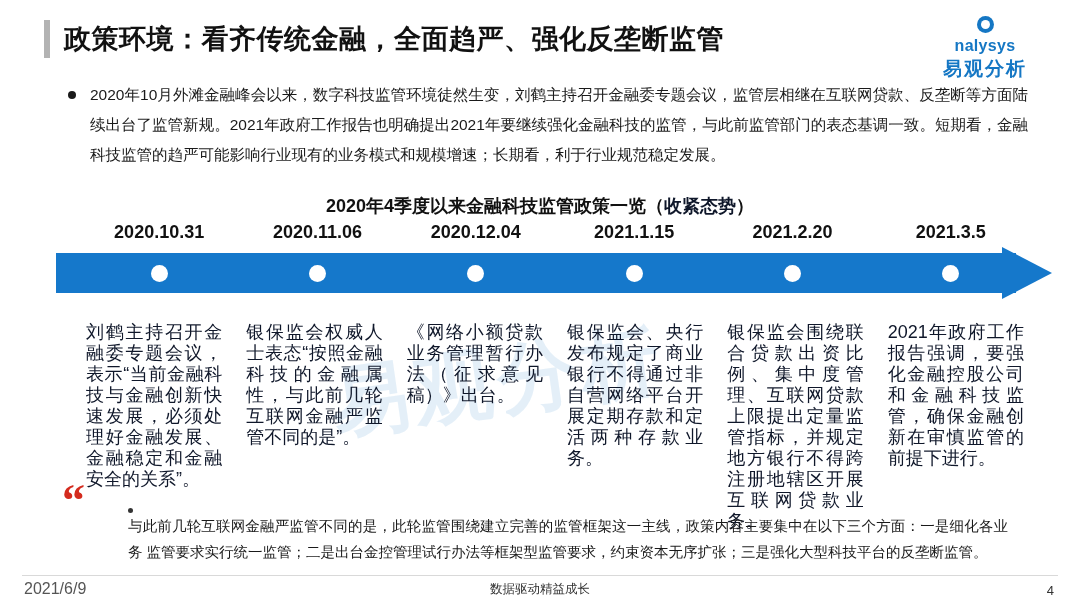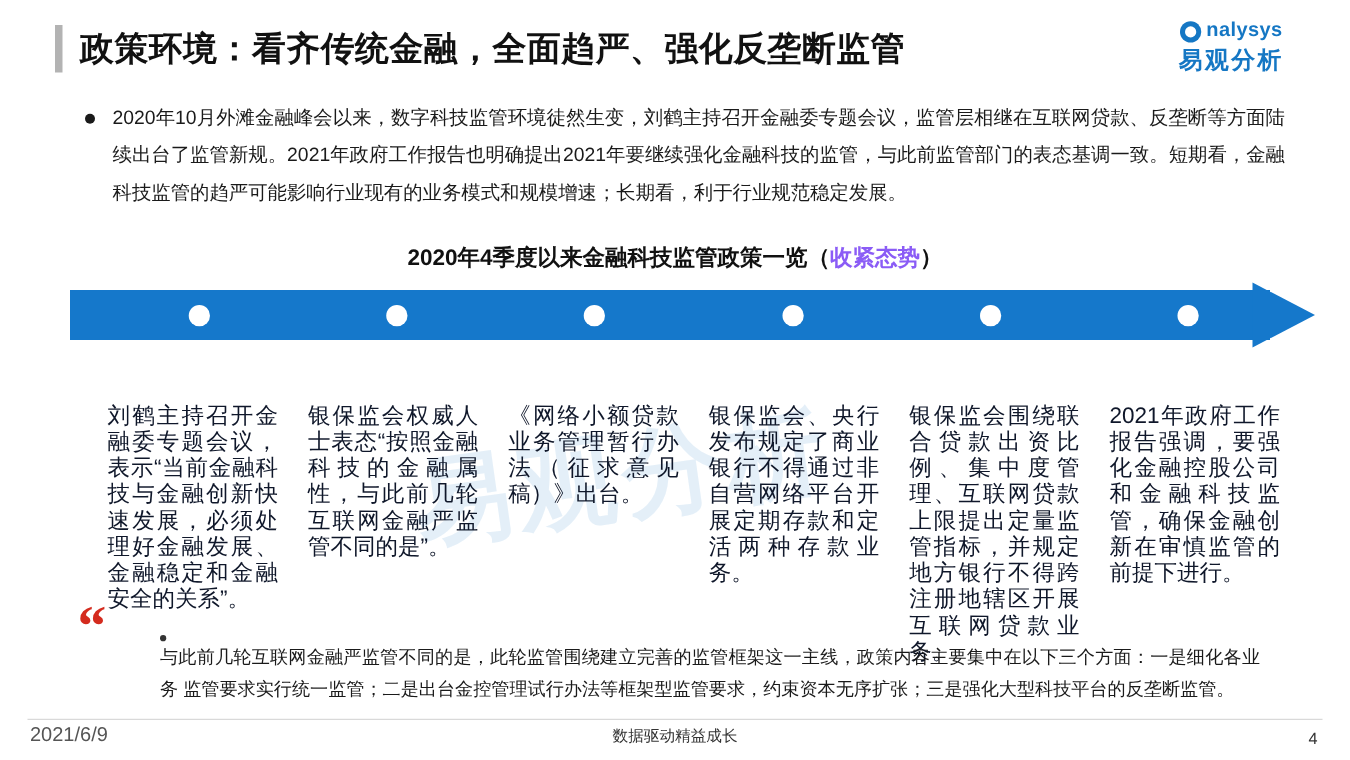--- a/index.html
+++ b/index.html
@@ -42,20 +42,21 @@
     right: 30px;
     top: 16px;
     text-align: center;
     width: 130px;
   }
   .logo-top {
     display: flex;
     align-items: center;
     justify-content: center;
     gap: 4px;
+    flex-direction: column;
   }
   .logo-mark {
     width: 17px; height: 17px;
     border-radius: 50%;
     background: #1577c4;
     position: relative;
     flex: none;
   }
   .logo-mark::after {
     content: "";
@@ -106,21 +107,21 @@
   .section-title {
     position: absolute;
     top: 194px;
     left: 0;
     width: 1080px;
     text-align: center;
     font-size: 18px;
     font-weight: bold;
     color: #111;
   }
-  .section-title .highlight { color: #8b5cf6; }
+  .section-title .highlight { color: #0f172a; }
 
   
   .watermark {
     position: absolute;
     left: 330px;
     top: 330px;
     font-size: 78px;
     color: #cfe3f3;
     opacity: .55;
     font-weight: bold;
@@ -288,20 +289,28 @@
   <span class="intro-text">2020年10月外滩金融峰会以来，数字科技监管环境徒然生变，刘鹤主持召开金融委专题会议，监管层相继在互联网贷款、反垄断等方面陆续出台了监管新规。2021年政府工作报告也明确提出2021年要继续强化金融科技的监管，与此前监管部门的表态基调一致。短期看，金融科技监管的趋严可能影响行业现有的业务模式和规模增速；长期看，利于行业规范稳定发展。</span>
 </div>
 
 <div class="section-title">
   <span>2020年4季度以来金融科技监管政策一览（</span><span class="highlight">收紧态势</span><span>）</span>
 </div>
 
 <div class="watermark">易观分析</div>
 
 <div class="timeline">
+  <div class="tl-dates">
+    <div class="tl-date">2020.10.31</div>
+    <div class="tl-date">2020.11.06</div>
+    <div class="tl-date">2020.12.04</div>
+    <div class="tl-date">2021.1.15</div>
+    <div class="tl-date">2021.2.20</div>
+    <div class="tl-date">2021.3.5</div>
+  </div>
 
   <div class="tl-bar-wrap">
     <div class="tl-bar"></div>
     <div class="tl-arrow"></div>
     <div class="tl-dots">
       <div class="tl-cell tl-dot-cell">
           <span class="tl-dot"></span>
         </div>
       <div class="tl-cell tl-dot-cell">
           <span class="tl-dot"></span>

